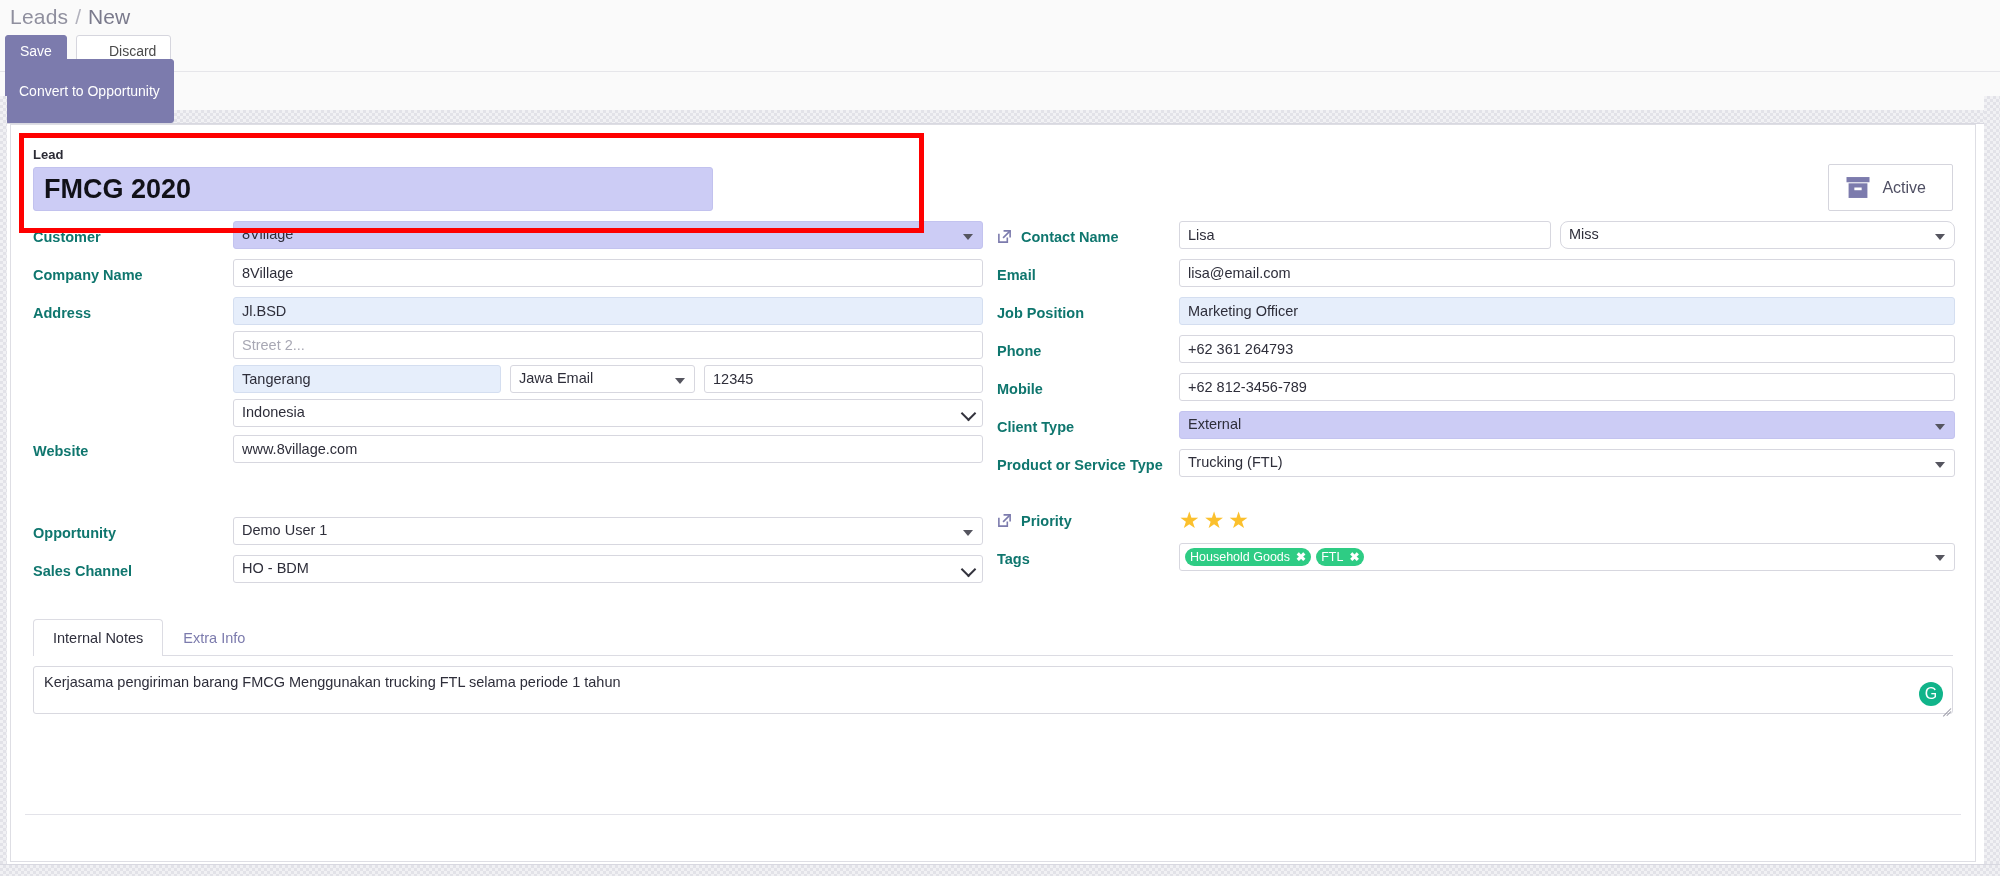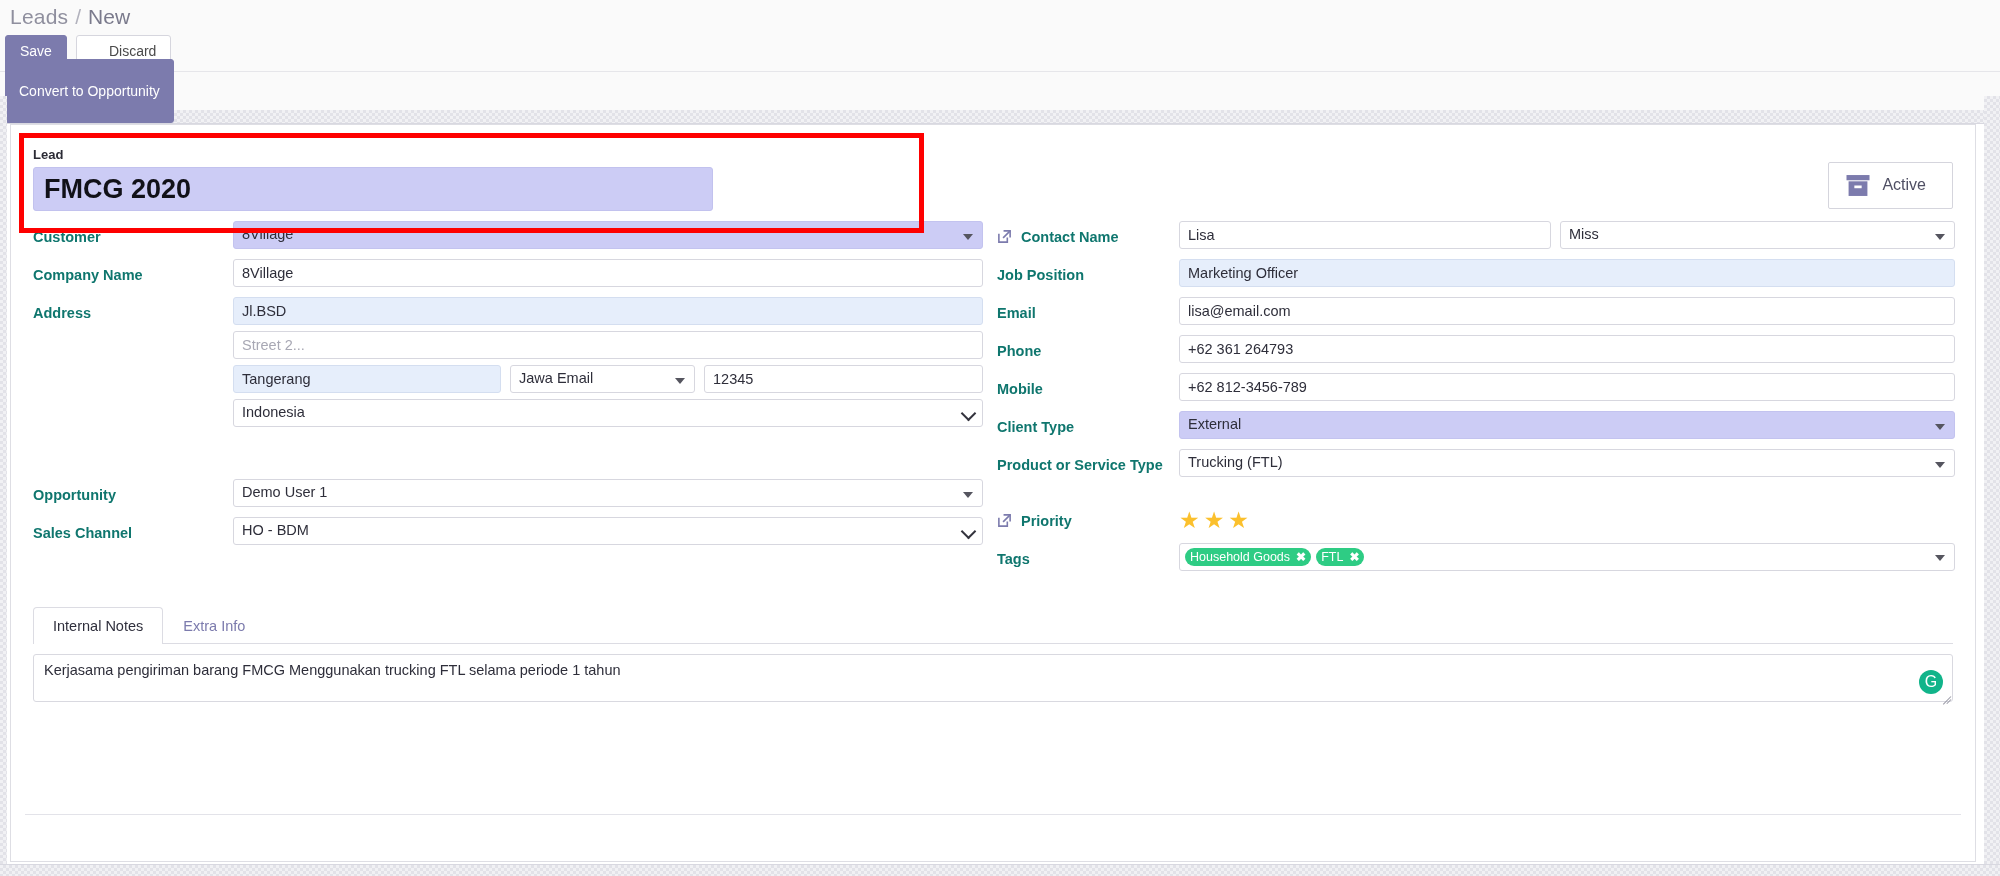--- a/index.html
+++ b/index.html
@@ -126,21 +126,21 @@
     width: 905px;
     height: 100px;
     border: 5px solid #fe0000;
     pointer-events: none;
     z-index: 5;
   }
 
   
   .title-row {
     display: flex;
-    align-items: center;
+    align-items: flex-end;
     padding: 22px 20px 4px 22px;
   }
   .title-left { flex: 0 0 880px; }
   .lead-label {
     font-size: 13px;
     font-weight: bold;
     color: #2b2b35;
     margin-bottom: 5px;
   }
   .lead-title-input {
@@ -490,20 +490,26 @@
               <input class="inp" placeholder="Street 2..." style="">
               <div style="display:flex; gap:9px; width:100%;">
                 <input class="inp hl-blue" style="flex: 0 0 268px;" value="Tangerang">
                 <div class="sel" style="flex:0 0 185px;">Jawa Email</div>
                 <input class="inp" style="flex: 1 1 0%;" value="12345">
               </div>
               <div class="sel chev">Indonesia</div>
             </div>
           </div>
 
+          <div class="frow">
+            <div class="flabel">Website</div>
+            <div class="fval">
+              <input class="inp" value="www.8village.com" style="">
+            </div>
+          </div>
 
           <div style="height:44px;"></div>
 
           <div class="frow">
             <div class="flabel">Opportunity</div>
             <div class="fval">
               <div class="sel">Demo User 1</div>
             </div>
           </div>
 
@@ -523,39 +529,39 @@
                 <svg class="ext-icon" viewBox="0 0 16 16" xmlns="http://www.w3.org/2000/svg">
                   <path d="M2 5 L2 14 L11 14 L11 9" fill="none" stroke="#7c7bad" stroke-width="1.7"></path>
                   <path d="M7 2 L14 2 L14 9" fill="none" stroke="#7c7bad" stroke-width="1.7"></path>
                   <path d="M14 2 L6.5 9.5" fill="none" stroke="#7c7bad" stroke-width="1.7"></path>
                 </svg>
               </span>
               <span class="flabel">Contact Name</span>
             </div>
             <div class="fval">
               <input class="inp" style="flex: 0 0 372px;" value="Lisa">
-              <div class="sel" style="flex:1;">Miss</div>
+              <div class="sel" style="flex:1;border-radius:8px;">Miss</div>
+            </div>
+          </div>
+
+          <div class="frow">
+            <div class="flabel-wrap">
+                <span class="flabel">Email</span>
+              </div>
+            <div class="fval">
+              <input class="inp" value="lisa@email.com" style="">
             </div>
           </div>
 
           <div class="frow">
             <div class="flabel-wrap">
                 <span class="flabel">Job Position</span>
               </div>
             <div class="fval">
               <input class="inp hl-blue" value="Marketing Officer" style="">
-            </div>
-          </div>
-
-          <div class="frow">
-            <div class="flabel-wrap">
-                <span class="flabel">Email</span>
-              </div>
-            <div class="fval">
-              <input class="inp" value="lisa@email.com" style="">
             </div>
           </div>
 
           <div class="frow">
             <div class="flabel-wrap">
                 <span class="flabel">Phone</span>
               </div>
             <div class="fval">
               <input class="inp" value="+62 361 264793" style="">
             </div>

